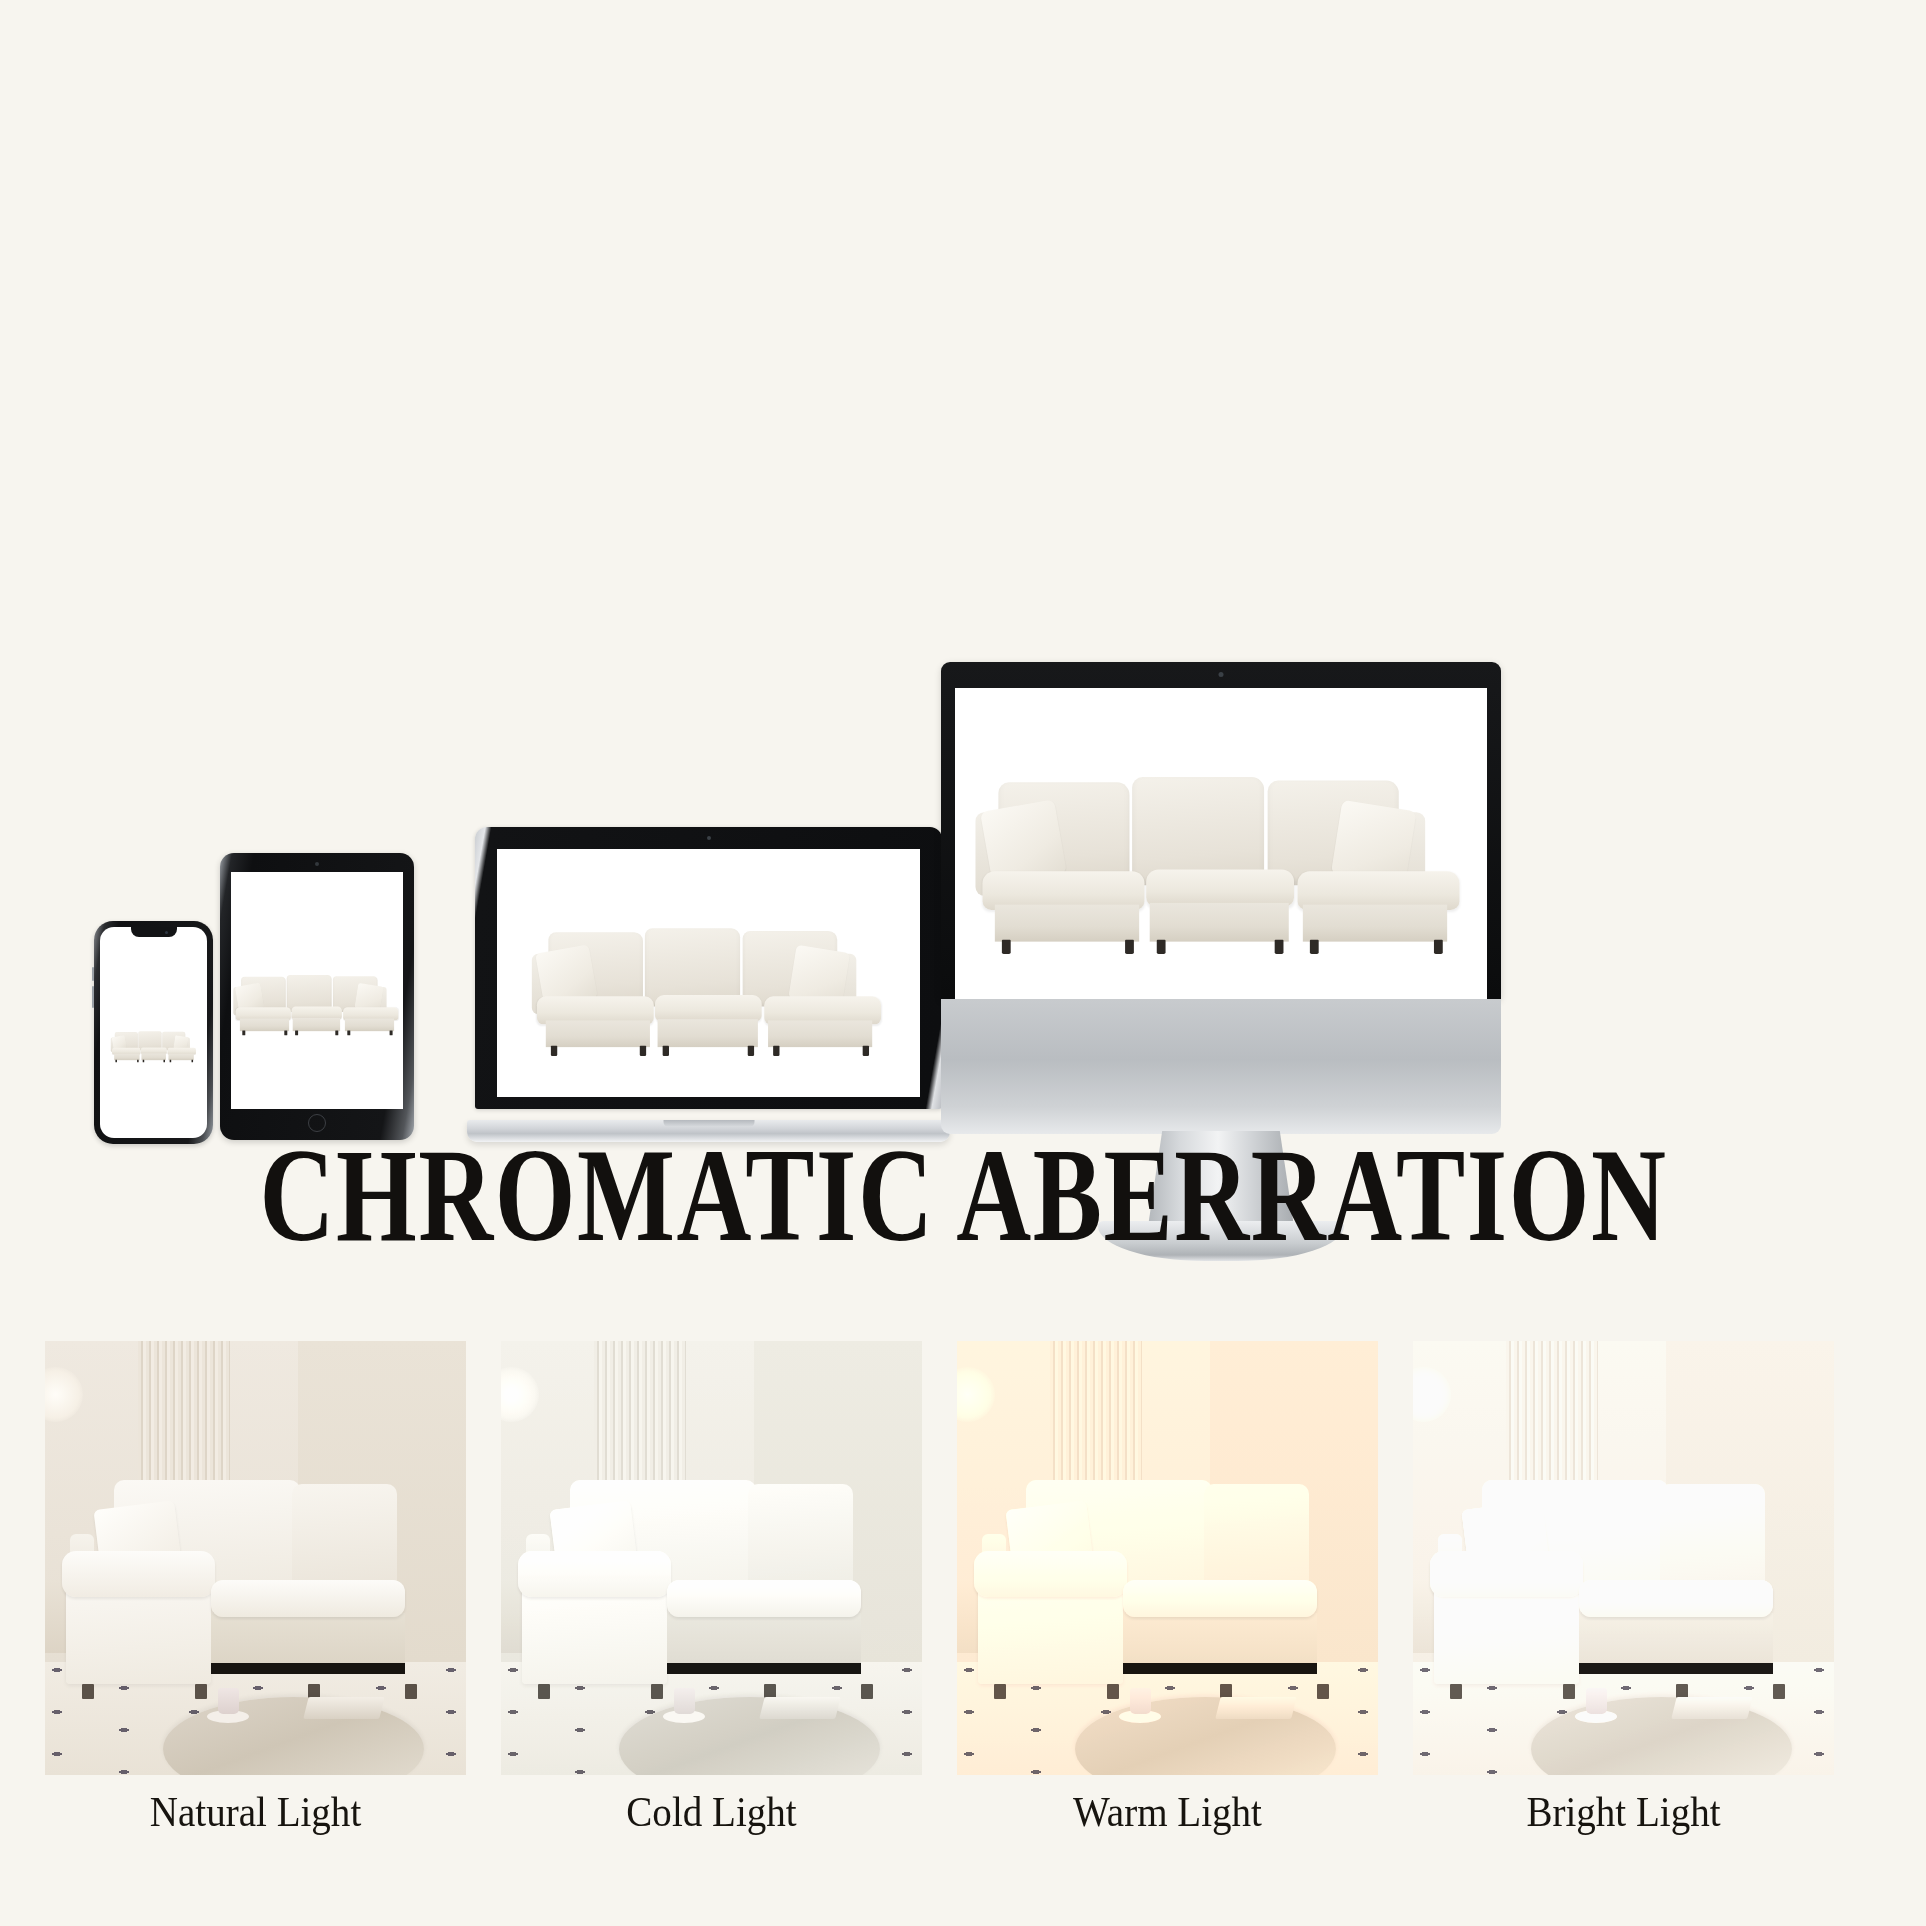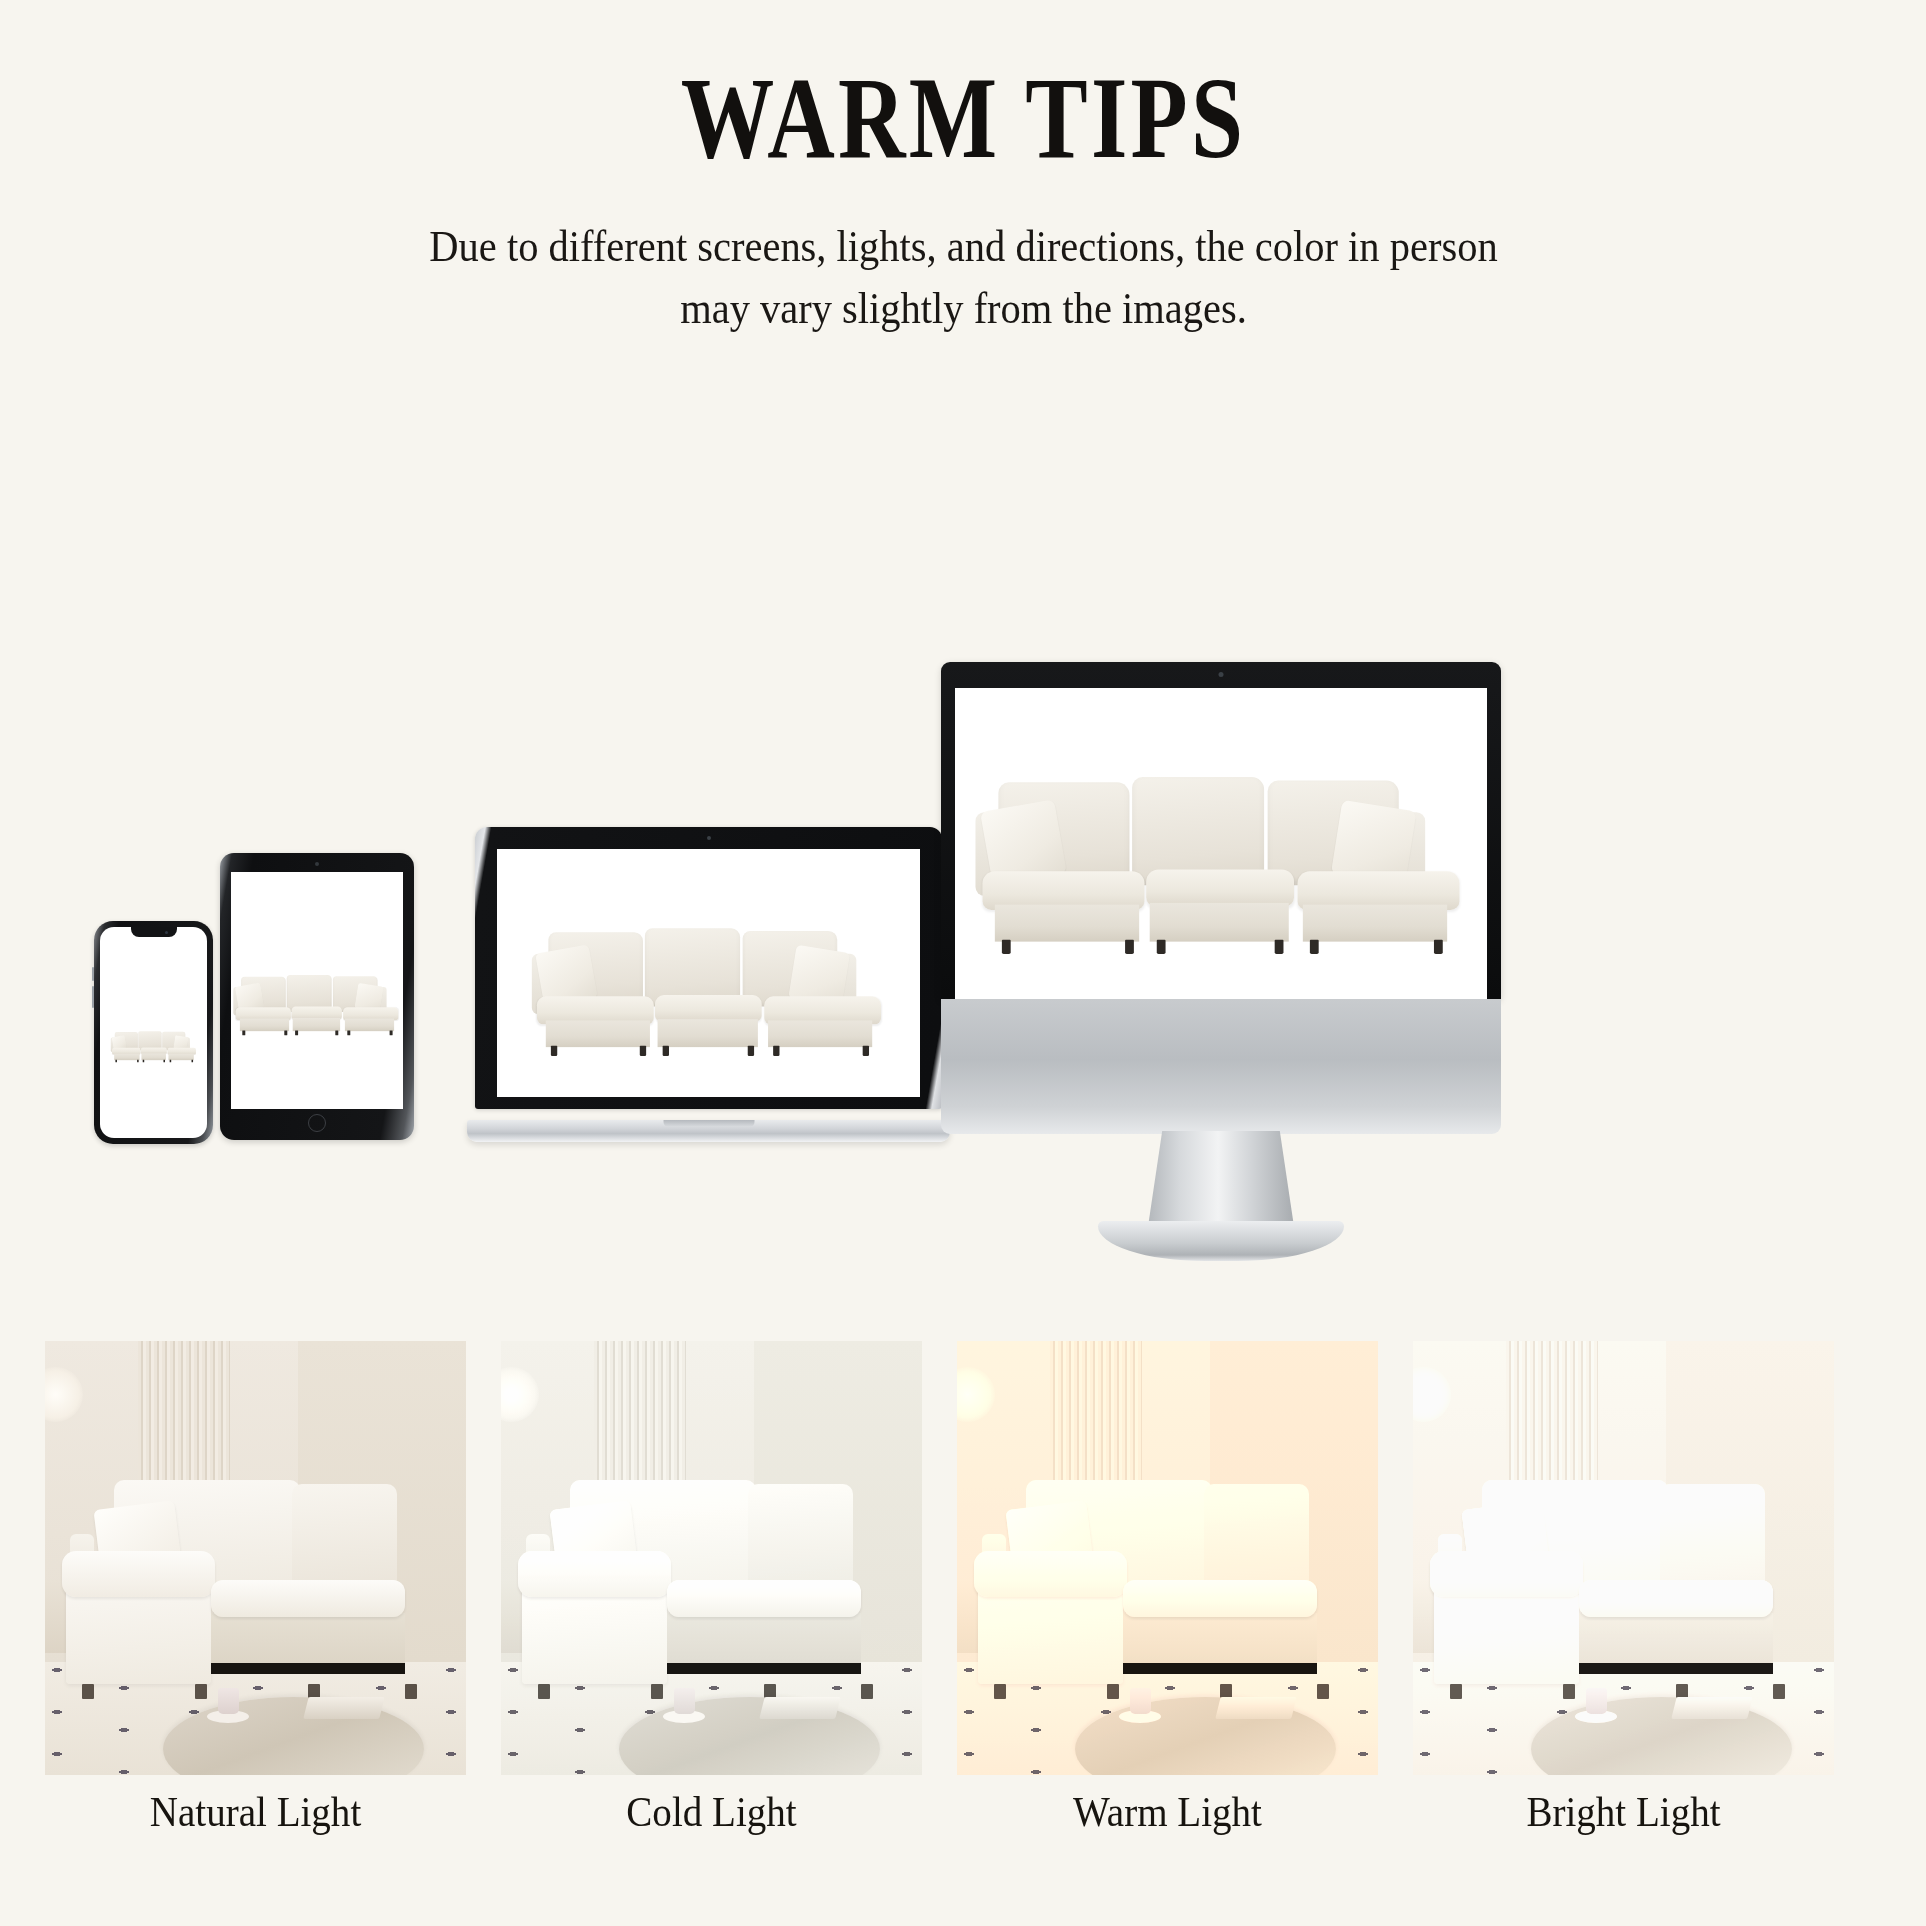--- a/index.html
+++ b/index.html
@@ -191,27 +191,20 @@
   .grade-natural{filter:none;}
   .grade-warm{filter:sepia(.22) saturate(1.18) hue-rotate(-6deg) brightness(1.01);}
   .grade-cold{filter:saturate(.62) hue-rotate(9deg) brightness(1.04) contrast(.99);}
   .grade-bright{filter:brightness(1.09) saturate(.8) contrast(.97);}
 </style>
 </head>
 <body>
 
 <div class="page">
 
-  <div class="hdr">
-    <h1 class="hdr-title">WARM TIPS</h1>
-    <div class="hdr-sub">
-      <div>Due to different screens, lights, and directions, the color in person</div>
-      <div>may vary slightly from the images.</div>
-    </div>
-  </div>
 
   <div class="devices">
 
     <div class="phone">
       <div class="phone-body"></div>
       <div class="phone-btn" style="top:46px;height:14px"></div>
       <div class="phone-btn" style="top:65px;height:22px"></div>
       <div class="phone-scr">
         <div class="phone-notch"></div>
         <div class="sofa-wrap">
@@ -334,20 +327,23 @@
           </div>
         </div>
       </div>
       <div class="mon-chin"></div>
       <div class="mon-neck"></div>
       <div class="mon-foot"></div>
     </div>
 
   </div>
 
+  <div class="sec2">
+    <h2 class="sec2-title">CHROMATIC ABERRATION</h2>
+  </div>
 
   <div class="grid">
 
     <div class="cell">
       <div class="thumb grade-natural">
         <div class="room">
           <div class="rm-wall"></div>
             <div class="rm-wall-r"></div>
             <div class="rm-flute"></div>
           <div class="rm-glow"></div>

